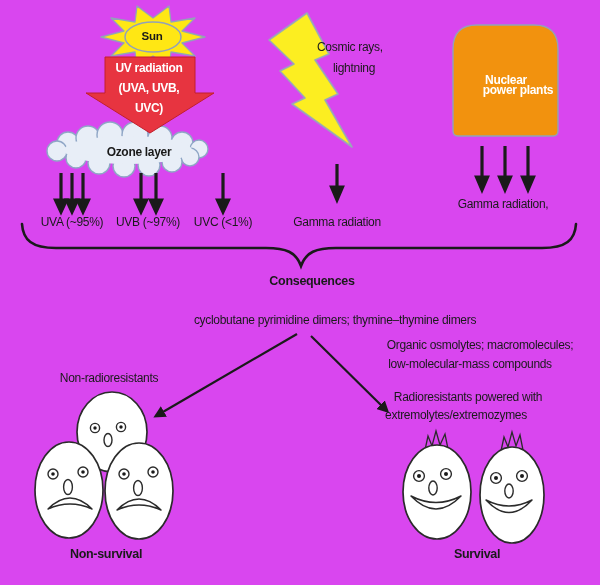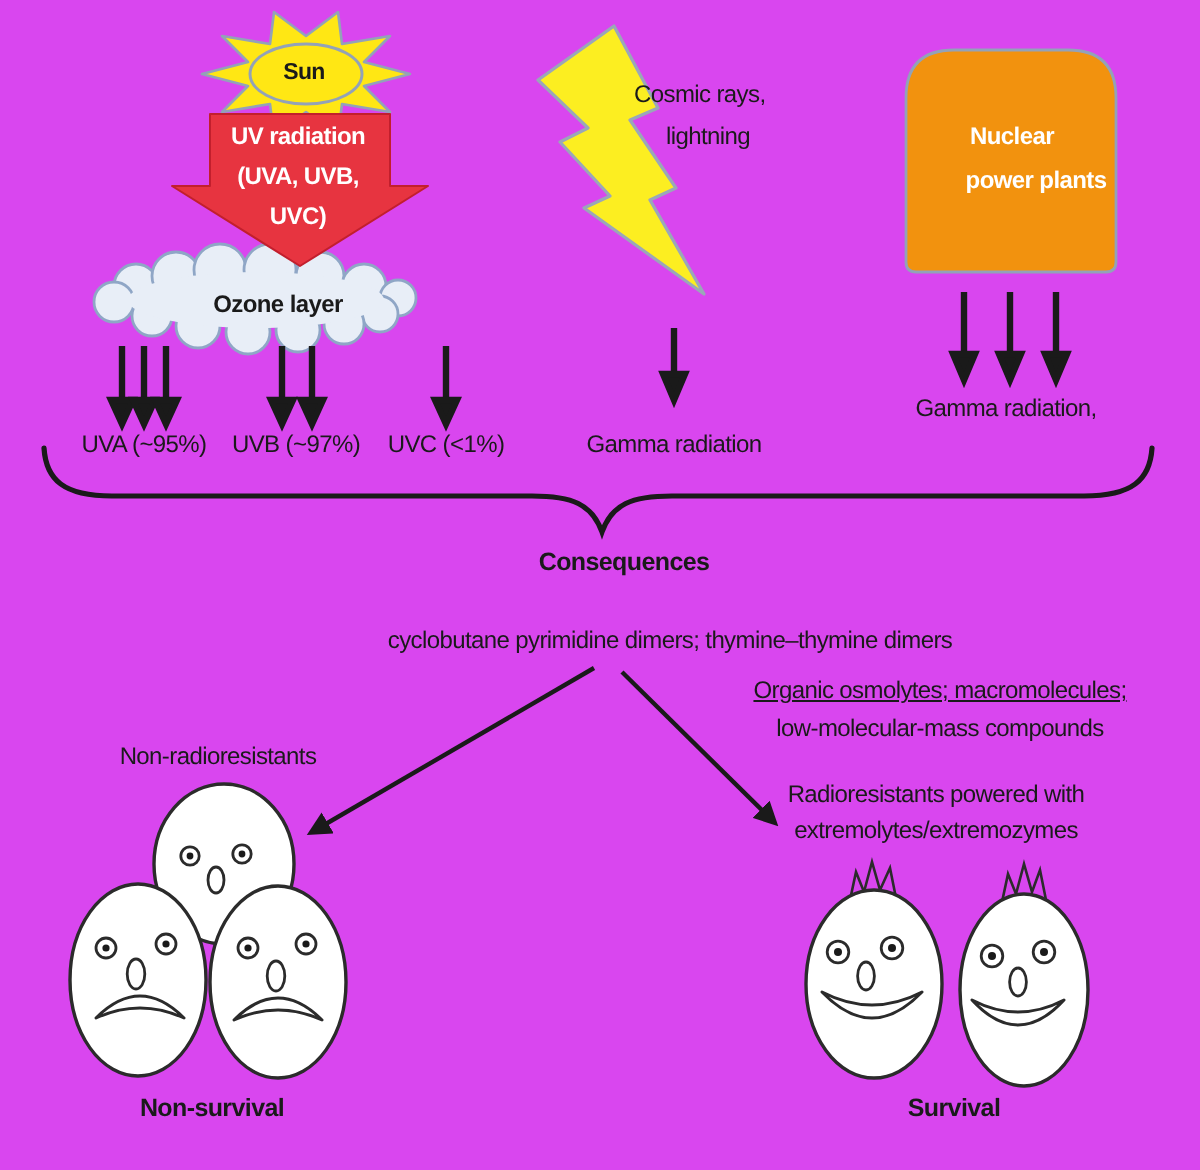--- a/index.html
+++ b/index.html
@@ -154,29 +154,29 @@
   <div class="lbl bold" style="left:139px;top:152px;">Ozone layer</div>
 
   <div class="lbl" style="left:72px;top:222px;">UVA (~95%)</div>
   <div class="lbl" style="left:148px;top:222px;">UVB (~97%)</div>
   <div class="lbl" style="left:223px;top:222px;">UVC (&lt;1%)</div>
 
   <div class="lbl left" style="left:317px;top:47px;">Cosmic rays,</div>
   <div class="lbl left" style="left:333px;top:68px;">lightning</div>
   <div class="lbl" style="left:337px;top:222px;">Gamma radiation</div>
 
-  <div class="lbl white" style="left:506px;top:68px;">Nuclear</div>
+  <div class="lbl white" style="left:506px;top:80px;">Nuclear</div>
   <div class="lbl white" style="left:518px;top:90px;">power plants</div>
   <div class="lbl" style="left:503px;top:204px;">Gamma radiation,</div>
 
   <div class="lbl bold big" style="left:312px;top:281px;">Consequences</div>
   <div class="lbl" style="left:287px;top:320px;margin-left:48px;">cyclobutane pyrimidine dimers; thymine–thymine dimers</div>
 
   <div class="lbl" style="left:109px;top:378px;">Non-radioresistants</div>
   <div class="lbl bold big" style="left:106px;top:554px;">Non-survival</div>
 
-  <div class="lbl" style="left:470px;top:345px;text-decoration:underline;">Organic osmolytes; macromolecules;</div>
+  <div class="lbl" style="left:480px;top:345px;">Organic osmolytes; macromolecules;</div>
   <div class="lbl" style="left:470px;top:364px;">low-molecular-mass compounds</div>
   <div class="lbl" style="left:468px;top:397px;">Radioresistants powered with</div>
-  <div class="lbl" style="left:468px;top:415px;">extremolytes/extremozymes</div>
+  <div class="lbl" style="left:456px;top:415px;">extremolytes/extremozymes</div>
   <div class="lbl bold big" style="left:477px;top:554px;">Survival</div>
 
 </div>
 
 </body></html>

